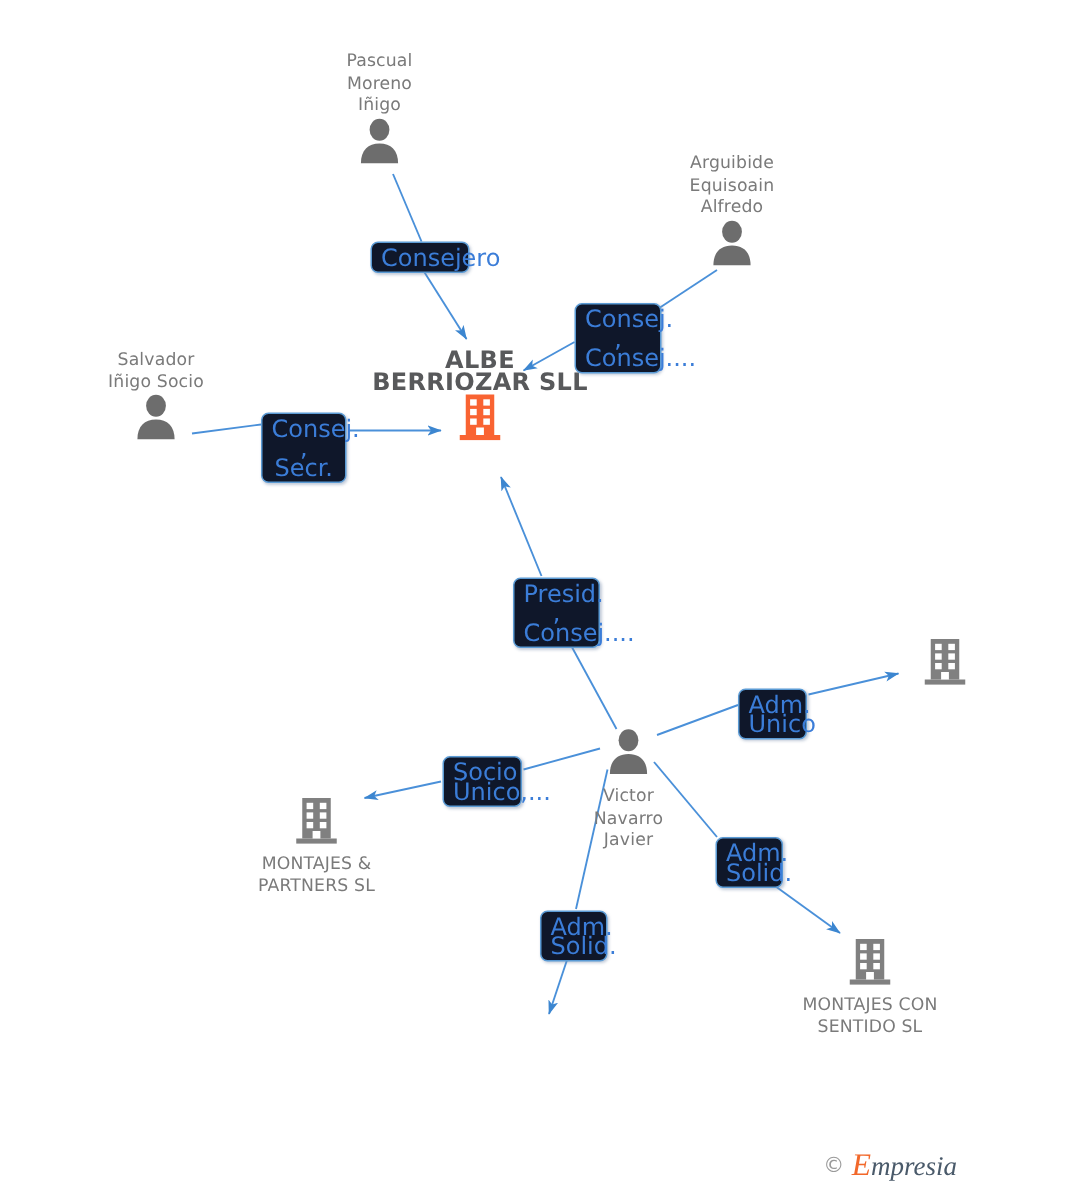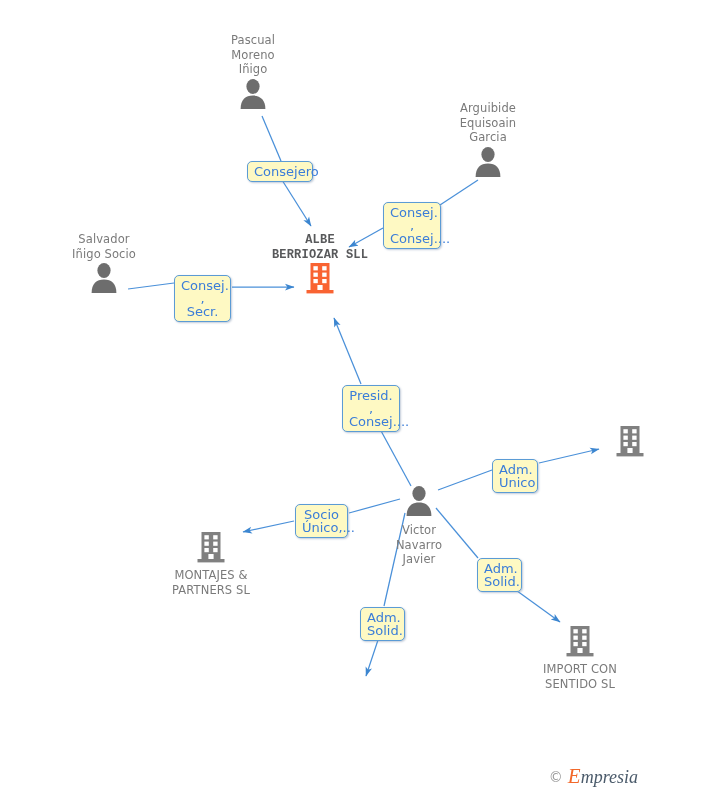--- a/index.html
+++ b/index.html
@@ -38,39 +38,38 @@
     color: #7a7a7a;
     white-space: pre-line;
     letter-spacing: 0.1px;
   }
   .node.company .node-label {
     color: #7a7a7a;
   }
   .node.focus .node-label {
     color: #58595b;
     font-weight: bold;
-    font-size: 12px;
+    font-size: 16px;
     letter-spacing: 0.2px;
-    font-family: Liberation Mono, monospace;
   }
   .icon-wrap {
     display: block;
     height: 34px;
     line-height: 0;
   }
   .icon-wrap svg { display: inline-block; }
 
   
   .edge-label {
     position: absolute;
-    background: #fef9c3;
+    background: #0f172a;
     border: 1px solid #5b9bd5;
     border-radius: 5px;
     color: #3b7dd8;
-    font-size: 13px;
+    font-size: 16px;
     line-height: 13px;
     text-align: center;
     padding: 3px 6px;
     white-space: pre-line;
     box-shadow: 1px 1px 2px rgba(120,140,170,0.45);
     box-sizing: border-box;
   }
 
   
   #watermark {
@@ -149,21 +148,21 @@
       <svg width="30" height="32" viewBox="0 0 30 32" xmlns="http://www.w3.org/2000/svg">
         <ellipse cx="15" cy="9.5" rx="6.6" ry="7.4" fill="#6d6d6d"></ellipse>
         <path d="M2.6 32 C2.6 23 7.4 18.6 15 18.6 C22.6 18.6 27.4 23 27.4 32 Z" fill="#6d6d6d"></path>
       </svg>
     </span>
   </div>
 
   <div class="node person" style="left:488px; top:101px;">
     <div class="node-label">Arguibide
 Equisoain
-Garcia</div>
+Alfredo</div>
     <span class="icon-wrap">
       <svg width="30" height="32" viewBox="0 0 30 32" xmlns="http://www.w3.org/2000/svg">
         <ellipse cx="15" cy="9.5" rx="6.6" ry="7.4" fill="#6d6d6d"></ellipse>
         <path d="M2.6 32 C2.6 23 7.4 18.6 15 18.6 C22.6 18.6 27.4 23 27.4 32 Z" fill="#6d6d6d"></path>
       </svg>
     </span>
   </div>
 
   <div class="node person" style="left:104px; top:232px;">
     <div class="node-label">Salvador
@@ -255,21 +254,21 @@
           <rect x="7.4" y="4.2" width="4.4" height="4.2"></rect>
           <rect x="16.2" y="4.2" width="4.4" height="4.2"></rect>
           <rect x="7.4" y="10.6" width="4.4" height="4.2"></rect>
           <rect x="16.2" y="10.6" width="4.4" height="4.2"></rect>
           <rect x="7.4" y="17" width="4.4" height="4.2"></rect>
           <rect x="16.2" y="17" width="4.4" height="4.2"></rect>
           <rect x="11.4" y="23" width="5.2" height="5"></rect>
         </g>
       </svg>
     </span>
-    <div class="node-label" style="margin-top:3px;">IMPORT CON
+    <div class="node-label" style="margin-top:3px;">MONTAJES CON
 SENTIDO SL</div>
   </div>
 
 
   <div class="edge-label" style="left:247px; top:161px; width:66px;">Consejero</div>
   <div class="edge-label" style="left:383px; top:202px; width:58px;">Consej. ,
 Consej....</div>
   <div class="edge-label" style="left:174px; top:275px; width:57px;">Consej. ,
 Secr.</div>
   <div class="edge-label" style="left:342px; top:385px; width:58px;">Presid. ,

